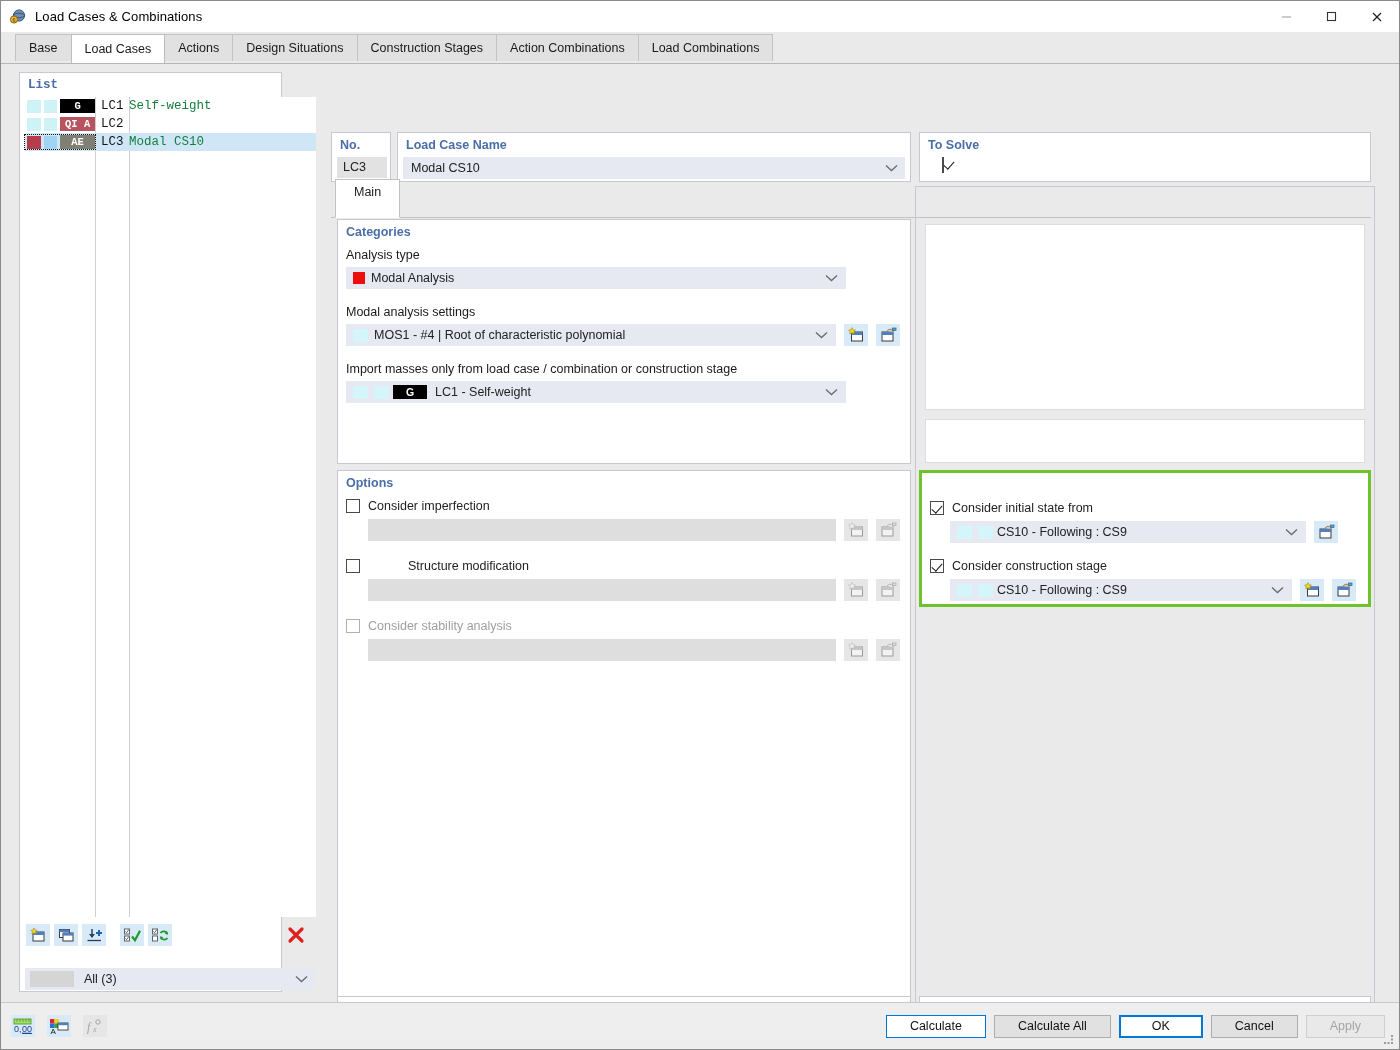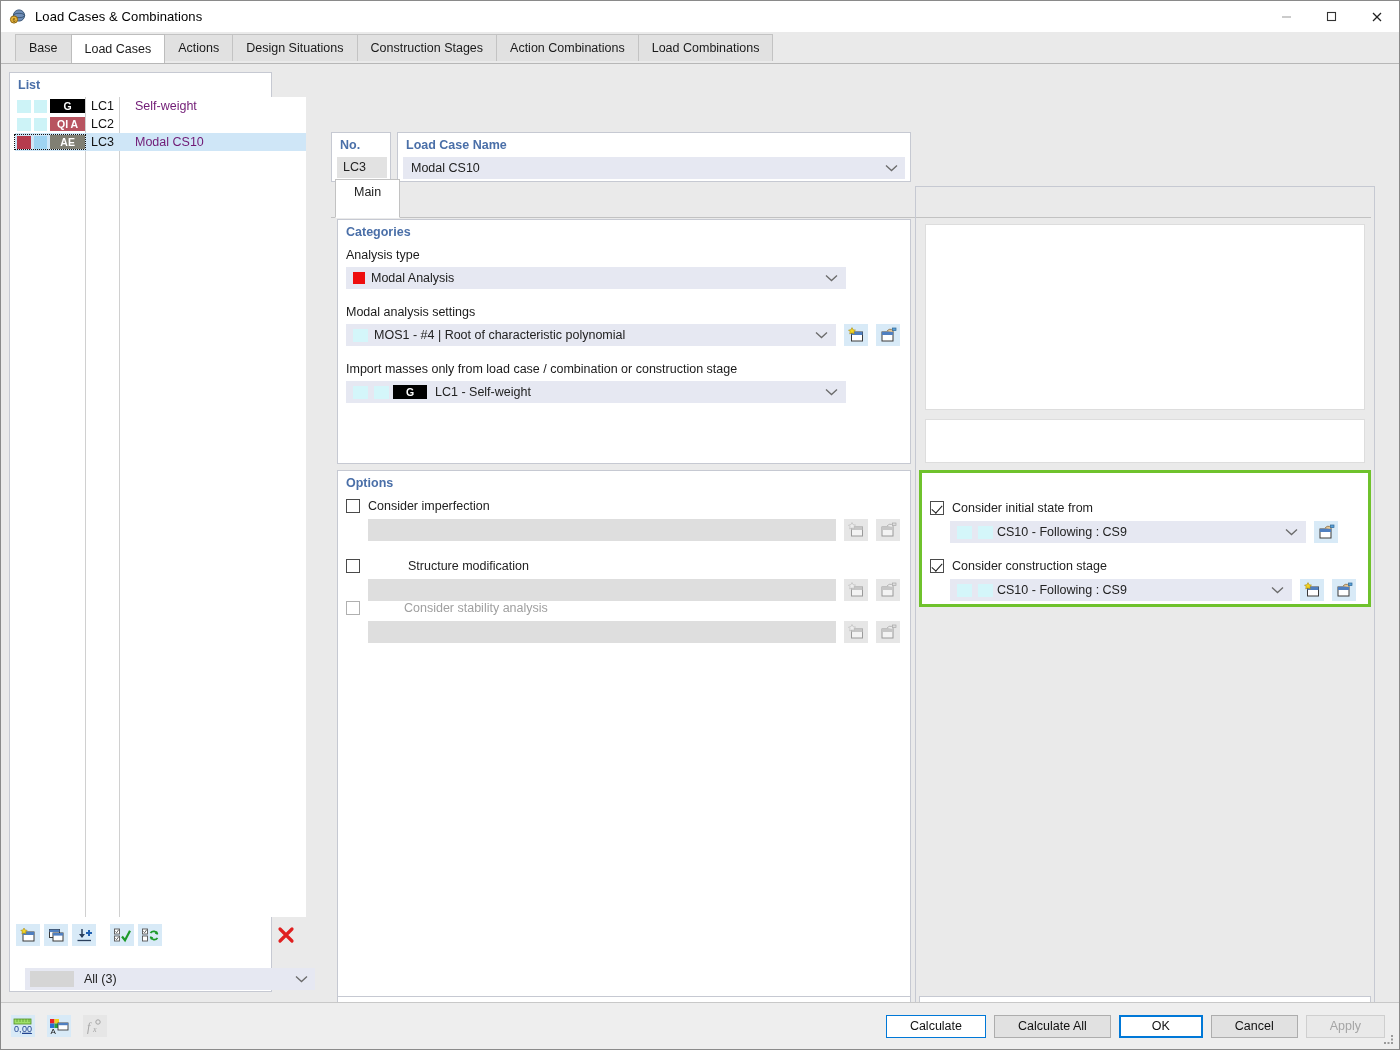--- a/index.html
+++ b/index.html
@@ -78,21 +78,21 @@
     position: absolute;
   }
   .group-title {
     color: #4a6fa8;
     font-size: 12.5px;
     font-weight: bold;
     padding: 5px 0 0 8px;
   }
 
   
-  #list-panel { left: 8px; top: 8px; width: 263px; height: 920px; }
+  #list-panel { left: 18px; top: 8px; width: 263px; height: 920px; font-family: Liberation Mono, monospace; }
   .list-rows { position: absolute; left: 5px; top: 24px; width: 291px; bottom: 74px;
                background: #fff; }
   .list-row {
     display: flex; align-items: center; height: 18px; font-size: 12.5px;
     position: relative;
   }
   .list-row.selected { background: #cfe6f7; }
   .list-row.selected .lr-badges { outline: 1px dotted #111; }
   .lr-badges { display: flex; align-items: center; width: 70px; flex: none; padding-left:2px;}
   .sw { width: 16px; height: 13px; margin-right: 3px; }
@@ -100,21 +100,21 @@
   .sw.red { background: #b63b4d; }
   .sw.blue { background: #9fd4f2; }
   .tagbox {
     width: 41px; height: 14px; line-height: 14px; text-align: center;
     font-size: 10.5px; font-weight: bold; color: #fff;
   }
   .tag-g { background: #000000; }
   .tag-qia { background: #b85460; }
   .tag-ae { background: #807f73; }
   .lr-no { width: 34px; flex: none; padding-left: 6px; color: #111; }
-  .lr-name { flex: 1; color: #701a75; padding-left: 16px; }
+  .lr-name { flex: 1; color: #15803d; }
   .list-vline {
     position: absolute; top: 0; bottom: 0; width: 1px; background: #d0d0d0;
   }
 
   .list-toolbar { position: absolute; left: 6px; bottom: 44px; width: 290px; height: 24px; display: flex; align-items: center; }
   .iconbtn {
     width: 24px; height: 22px; margin-right: 4px;
     background: #d8eaf7; border: none;
     display: flex; align-items: center; justify-content: center;
     position: relative; flex: none;
@@ -387,20 +387,26 @@
       <div class="name-value">
         <span>Modal CS10</span>
         <span class="caret">
           <svg width="13" height="8" viewBox="0 0 13 8">
               <path d="M1 1.5 L6.5 6.5 L12 1.5" fill="none" stroke="#6b6b6b" stroke-width="1.3"></path>
             </svg>
         </span>
       </div>
     </div>
 
+    <div class="group-box" id="tosolve-box">
+      <div class="group-title">To Solve</div>
+      <div class="tosolve-check">
+        <span class="chk checked"></span>
+      </div>
+    </div>
 
     <div class="inner-tabstrip">
       <div class="inner-tab">Main</div>
     </div>
 
     <div class="group-box" id="cat-box">
       <div class="group-title">Categories</div>
 
       <div style="position:absolute;left:8px;top:28px;width:558px;">
         <div class="field-label">Analysis type</div>
@@ -501,21 +507,21 @@
           <div class="iconbtn disabled" style="margin-left:4px;">
             <svg width="17" height="16" viewBox="0 0 17 16">
               <rect x="2" y="5" width="11" height="9" fill="#f3f3f3" stroke="#9a9a9a" stroke-width="1"></rect>
               <rect x="2" y="5" width="11" height="3" fill="#c6c6c6"></rect>
               <path d="M7 4 q2-2.5 4.5-1.6 q2 .8 1.5 2.6" fill="#ececec" stroke="#a8a8a8" stroke-width=".8"></path>
               <rect x="12.5" y="1" width="3.5" height="2.6" fill="#dcdcdc" stroke="#a8a8a8" stroke-width=".7"></rect>
             </svg>
           </div>
         </div>
 
-        <div class="chk-row" style="gap:36px;">
+        <div class="chk-row" style="margin-top:18px;">
           <span class="chk dis"></span>
           <span class="lbl-dis">Consider stability analysis</span>
         </div>
         <div style="display:flex;align-items:center;margin-top:6px;padding-left:22px;">
           <div class="disabled-field" style="width:472px;"></div>
           <div class="iconbtn disabled" style="margin-left:8px;">
             <svg width="17" height="16" viewBox="0 0 17 16">
               <rect x="3.5" y="5" width="11" height="9" fill="#f3f3f3" stroke="#9a9a9a" stroke-width="1"></rect>
               <rect x="3.5" y="5" width="11" height="3" fill="#c6c6c6"></rect>
               <path d="M4 0.6 L5.2 2.8 L7.5 3.1 L5.9 4.7 L6.3 7 L4 5.9 L1.7 7 L2.1 4.7 L0.5 3.1 L2.8 2.8 Z" fill="#ededed" stroke="#adadad" stroke-width=".5"></path>

